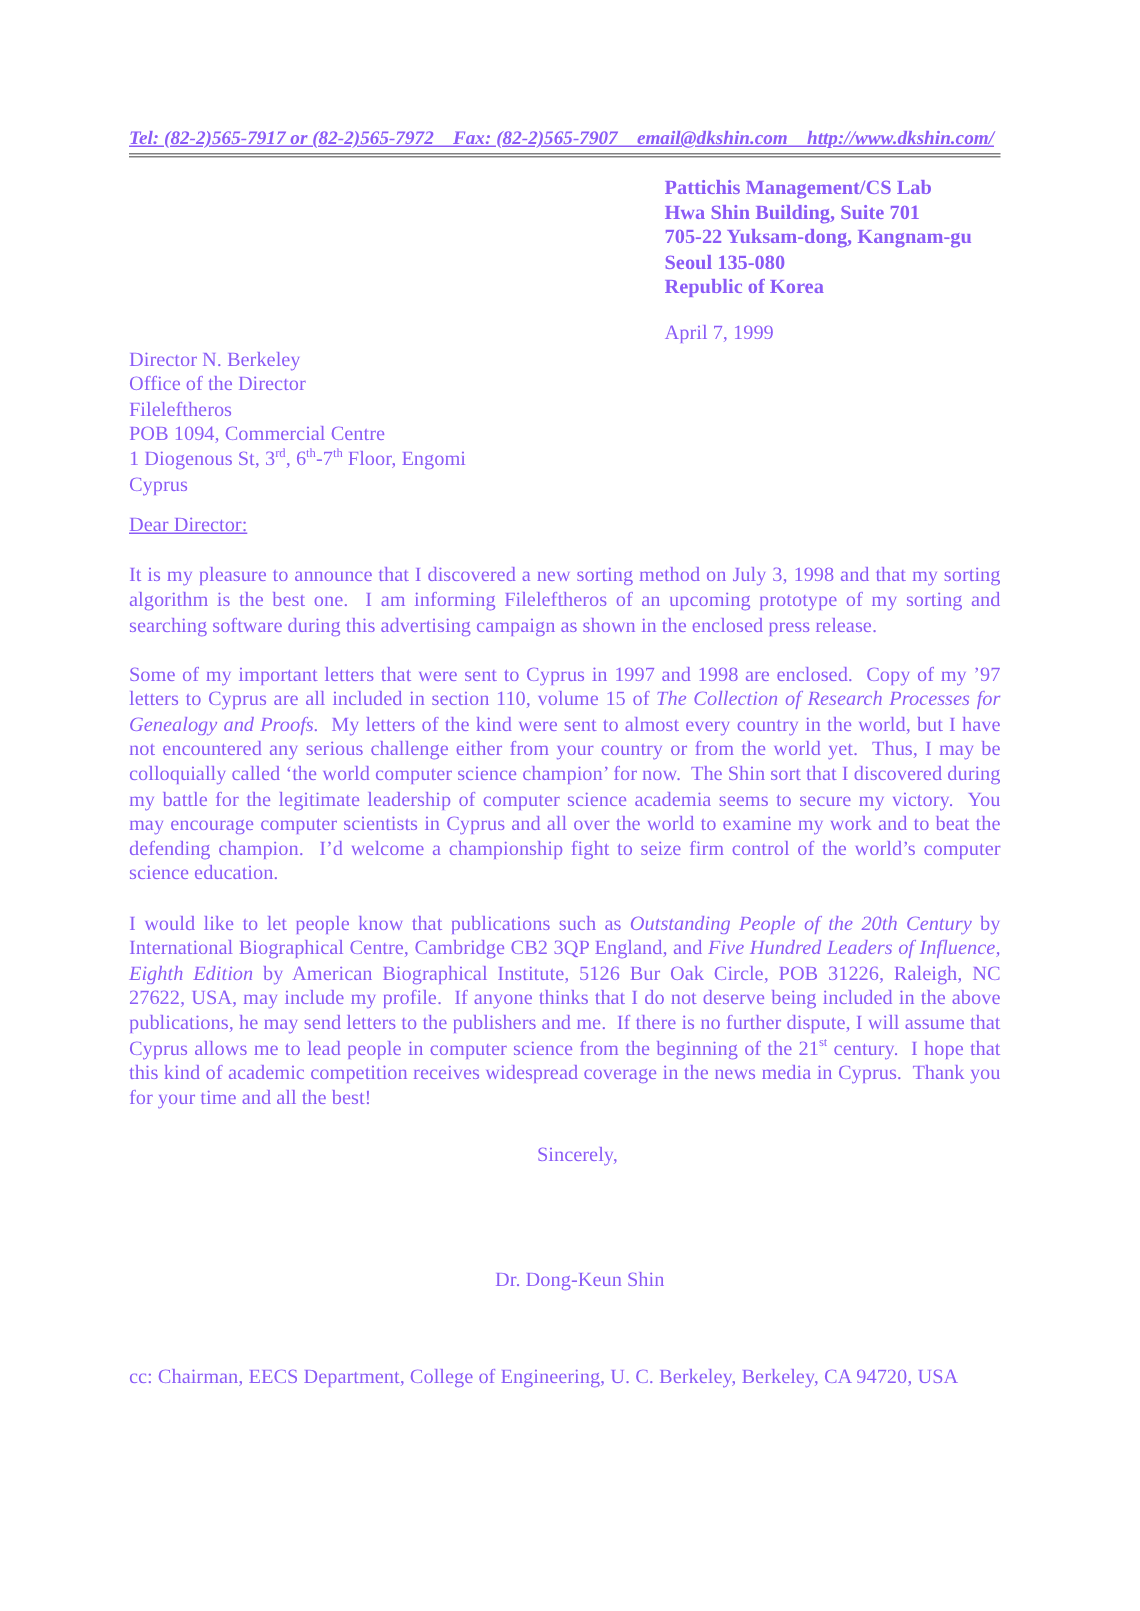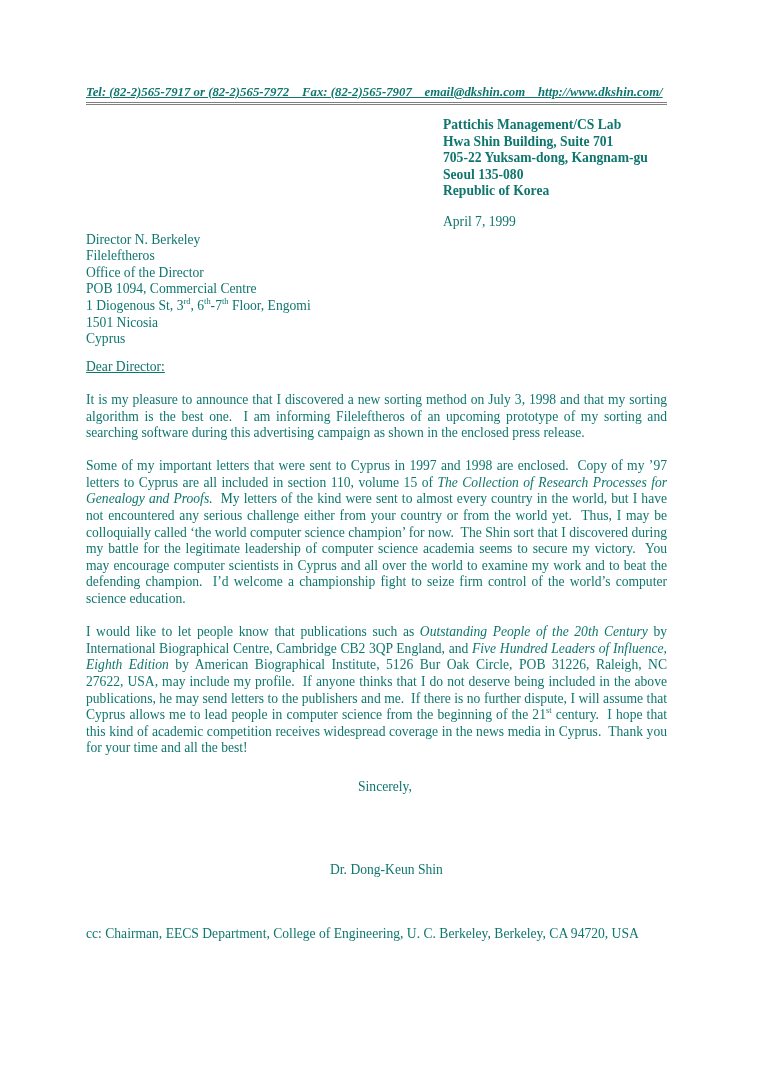--- a/index.html
+++ b/index.html
@@ -5,21 +5,21 @@
   html, body {
     margin: 0;
     padding: 0;
     background: #ffffff;
   }
   .page {
     position: relative;
     width: 760px;
     height: 1000px;
     background: #ffffff;
-    color: #0f766e;
+    color: #8b5cf6;
     font-family: "Liberation Serif", "DejaVu Serif", serif;
     font-size: 13.6px;
     line-height: 16.6px;
     box-sizing: border-box;
     overflow: hidden;
   }
   .content {
     padding: 85px 93px 0 86px;
   }
   .letterhead {
@@ -87,25 +87,24 @@
       <div>Hwa Shin Building, Suite 701</div>
       <div>705-22 Yuksam-dong, Kangnam-gu</div>
       <div>Seoul 135-080</div>
       <div>Republic of Korea</div>
     </div>
 
     <div class="date-line">April 7, 1999</div>
 
     <div class="recipient-block">
       <div><span>Director N. Berkeley</span></div>
+      <div><span>Office of the Director</span></div>
       <div><span>Fileleftheros</span></div>
-      <div><span>Office of the Director</span></div>
       <div><span>POB 1094, Commercial Centre</span></div>
       <div><span>1 Diogenous St, 3</span><sup>rd</sup><span>, 6</span><sup>th</sup><span>-7</span><sup>th</sup><span> Floor, Engomi</span></div>
-      <div><span>1501 Nicosia</span></div>
       <div><span>Cyprus</span></div>
     </div>
 
     <div class="salutation">Dear Director:</div>
 
     <p class="para"><span>It is my pleasure to announce that I discovered a new sorting method on July 3, 1998 and that my sorting algorithm is the best one.&nbsp; I am informing Fileleftheros of an upcoming prototype of my sorting and searching software during this advertising campaign as shown in the enclosed press release.</span></p>
     <p class="para"><span>Some of my important letters that were sent to Cyprus in 1997 and 1998 are enclosed.&nbsp; Copy of my ’97 letters to Cyprus are all included in section 110, volume 15 of </span><span class="i">The Collection of Research Processes for Genealogy and Proofs.</span><span>&nbsp; My letters of the kind were sent to almost every country in the world, but I have not encountered any serious challenge either from your country or from the world yet.&nbsp; Thus, I may be colloquially called ‘the world computer science champion’ for now.&nbsp; The Shin sort that I discovered during my battle for the legitimate leadership of computer science academia seems to secure my victory.&nbsp; You may encourage computer scientists in Cyprus and all over the world to examine my work and to beat the defending champion.&nbsp; I’d welcome a championship fight to seize firm control of the world’s computer science education.</span></p>
     <p class="para"><span>I would like to let people know that publications such as </span><span class="i">Outstanding People of the 20th Century</span><span> by International Biographical Centre, Cambridge CB2 3QP England, and </span><span class="i">Five Hundred Leaders of Influence, Eighth Edition</span><span> by American Biographical Institute, 5126 Bur Oak Circle, POB 31226, Raleigh, NC 27622, USA, may include my profile.&nbsp; If anyone thinks that I do not deserve being included in the above publications, he may send letters to the publishers and me.&nbsp; If there is no further dispute, I will assume that Cyprus allows me to lead people in computer science from the beginning of the 21</span><sup>st</sup><span> century.&nbsp; I hope that this kind of academic competition receives widespread coverage in the news media in Cyprus.&nbsp; Thank you for your time and all the best!</span></p>
 
     <div class="closing">Sincerely,</div>

